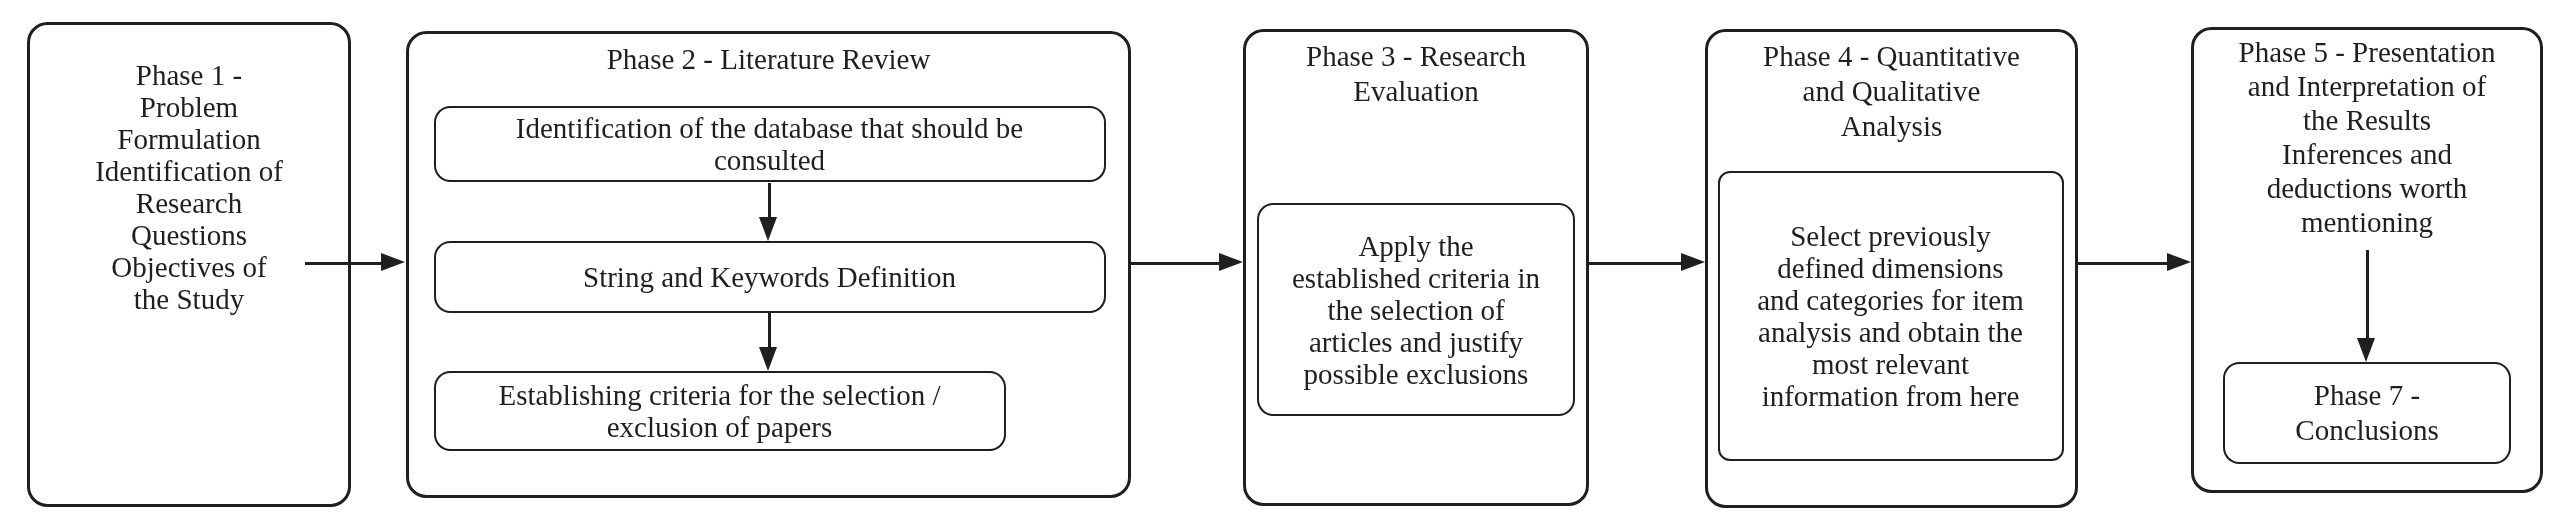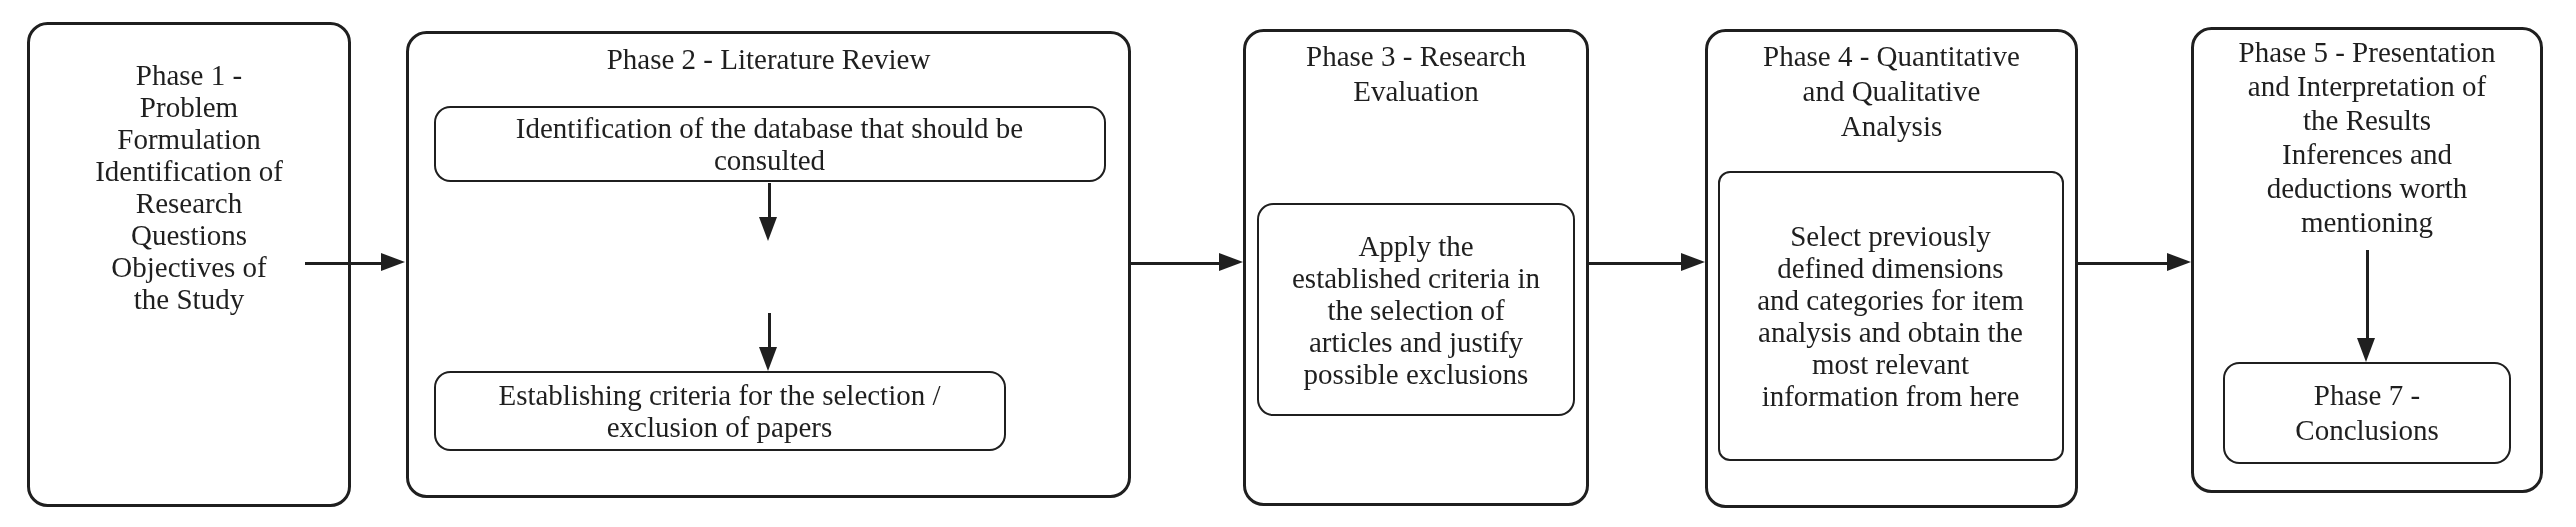--- a/index.html
+++ b/index.html
@@ -129,20 +129,23 @@
     <div class="stepbox" style="left:24.5px;top:72px;width:672px;height:76px;">
       <div class="txt body-txt">Identification of the database that should be
 consulted</div>
     </div>
 
     <div class="arrow-v" style="left:349px;top:149px;height:58px;">
       <span class="stem"></span>
       <span class="head"></span>
     </div>
 
+    <div class="stepbox" style="left:24.5px;top:207px;width:672px;height:72px;">
+      <div class="txt body-txt">String and Keywords Definition</div>
+    </div>
 
     <div class="arrow-v" style="left:349px;top:279px;height:58px;">
       <span class="stem"></span>
       <span class="head"></span>
     </div>
 
     <div class="stepbox" style="left:24.5px;top:337px;width:572px;height:80px;">
       <div class="txt body-txt">Establishing criteria for the selection /
 exclusion of papers</div>
     </div>

